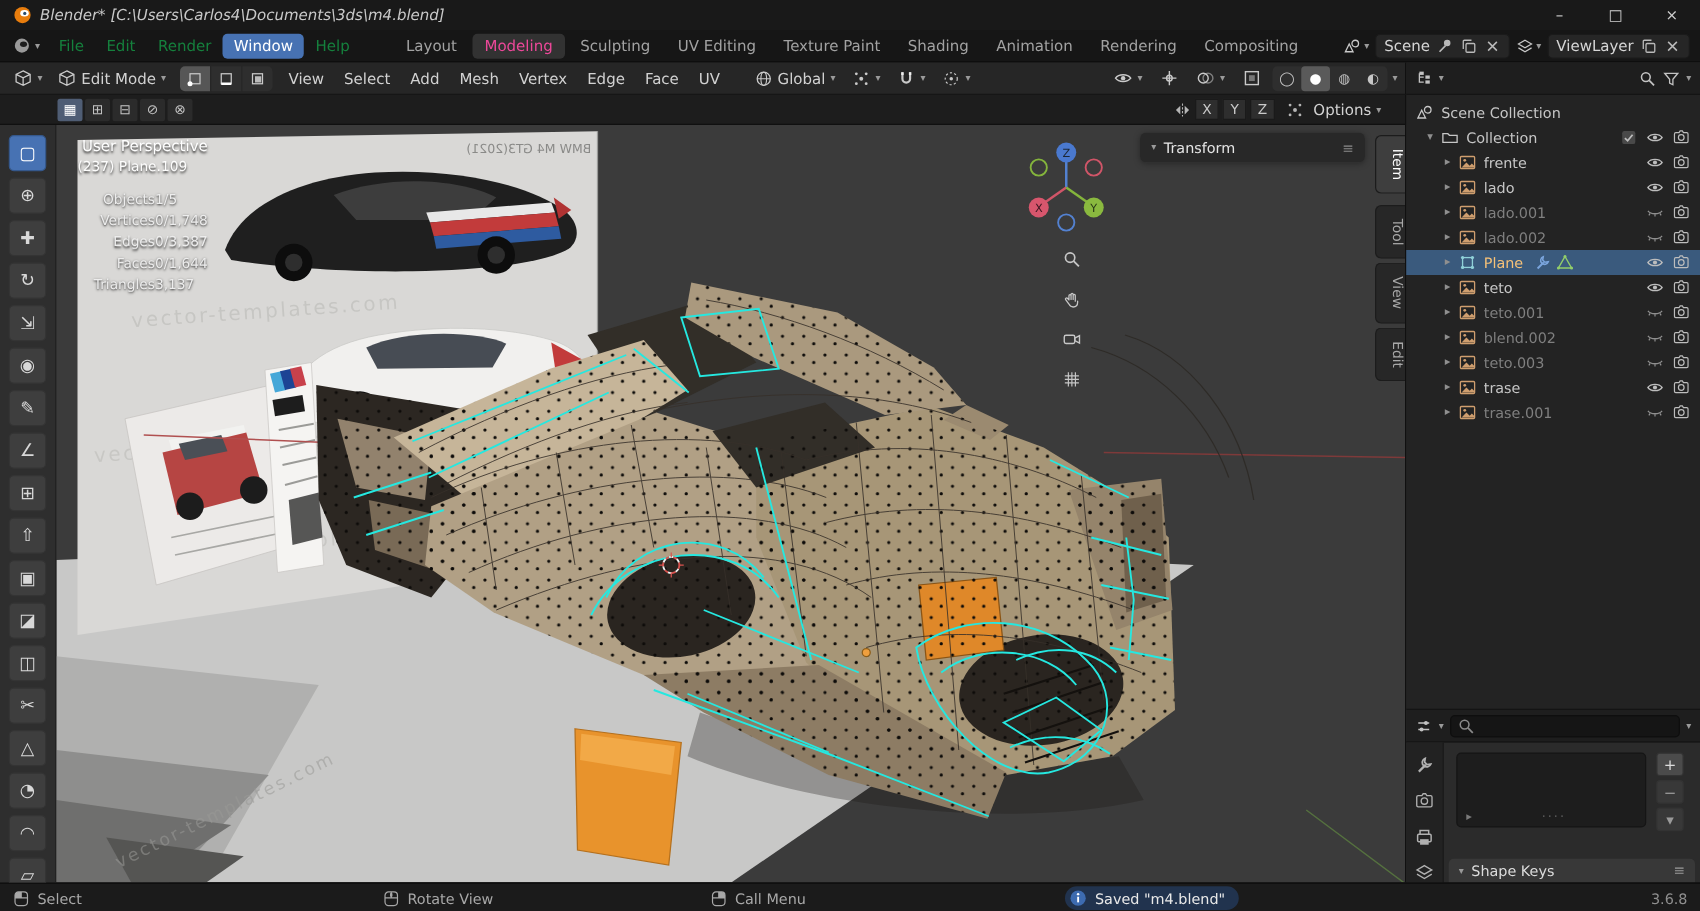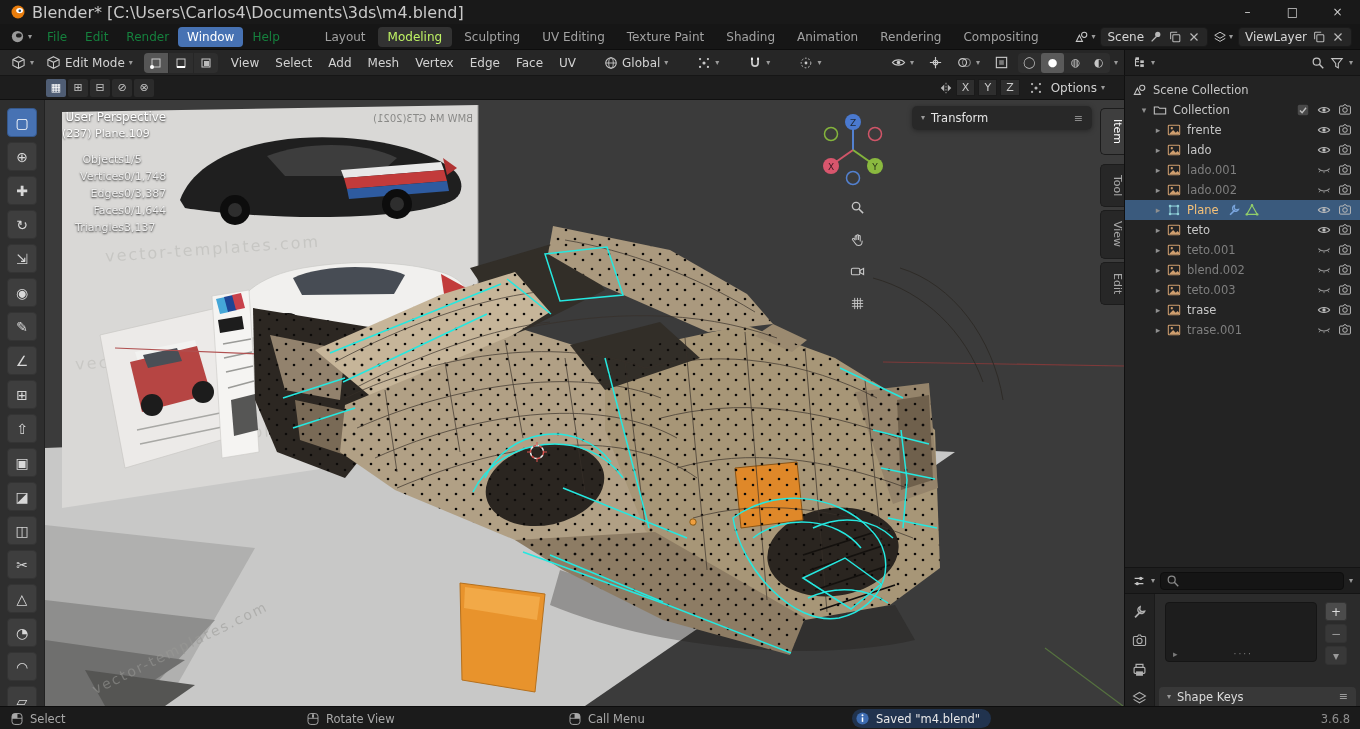--- a/index.html
+++ b/index.html
@@ -7,54 +7,54 @@
   .app { position:relative; width:1360px; height:729px; background:#1a1a1a; overflow:hidden;
          color:#d4d4d4; font-size:12px; }
   svg text { font-family:"DejaVu Sans","Liberation Sans",sans-serif; }
   .i14 { width:14px; height:14px; flex:0 0 auto; }
   .i16 { width:15px; height:15px; flex:0 0 auto; }
   .caret { font-size:8px; color:#9a9a9a; line-height:1; }
 
   
   .titlebar { position:absolute; left:0; top:0; width:1360px; height:24px; background:#191919;
               display:flex; align-items:center; }
-  .tb-title { color:#c9c9c9; font-size:16px; margin-left:6px; }
+  .tb-title { color:#c9c9c9; font-size:12px; margin-left:6px;font-style:italic; }
   .tb-btns { margin-left:auto; display:flex; height:24px; }
   .tb-btn { width:45px; height:24px; display:flex; align-items:center; justify-content:center;
             color:#cfcfcf; font-size:12px; }
 
   
   .menubar { position:absolute; left:0; top:24px; width:1360px; height:26px; background:#161616;
              display:flex; align-items:center; border-bottom:1px solid #0d0d0d; }
   .mb-app { display:flex; align-items:center; gap:3px; padding:0 6px 0 10px; }
   .menu-item { padding:3px 9px; border-radius:4px; color:#15803d; }
   .menu-item.active { background:#4772b3; color:#fff; }
   .ws-tabs { display:flex; gap:2px; margin-left:26px; }
   .ws-tab { padding:3px 10px; border-radius:4px; color:#a2a2a2; }
-  .ws-tab.active { background:#323232; color:#bef264; }
+  .ws-tab.active { background:#323232; color:#ec4899; }
   .mb-right { margin-left:auto; display:flex; align-items:center; gap:5px; padding-right:8px; }
   .mb-pre { display:flex; align-items:center; gap:2px; color:#c9c9c9; }
   .mb-field { display:flex; align-items:center; gap:5px; background:#262626; border:1px solid #1a1a1a;
               border-radius:4px; padding:2px 6px; color:#d6d6d6; }
   .mb-field .i14 { color:#b9b9b9; }
 
   
   .vph { position:absolute; left:0; top:50px; width:1125px; height:26px; background:#262626;
          display:flex; align-items:center; gap:2px; padding:0 6px; border-bottom:1px solid #161616;
          border-right:1px solid #101010; }
   .hbtn { display:flex; align-items:center; gap:4px; padding:2px 5px; border-radius:4px; color:#d2d2d2; }
   .hbtn .i16, .hbtn .i14 { color:#c9c9c9; }
   .vph-menu { padding:2px 7px; color:#d2d2d2; border-radius:4px; }
   .msel { display:flex; gap:1px; margin:0 4px; }
   .msel-btn { width:24px; height:20px; background:#2e2e2e; display:flex; align-items:center;
               justify-content:center; }
   .msel-btn:first-child { border-radius:4px 0 0 4px; }
   .msel-btn:last-child { border-radius:0 4px 4px 0; }
   .msel-btn.active { background:#565656; }
-  .vph-mid { display:flex; align-items:flex-end; gap:19px; margin-left:14px; }
+  .vph-mid { display:flex; align-items:flex-end; gap:4px; margin-left:14px; }
   .vph-right { margin-left:auto; display:flex; align-items:center; gap:4px; }
   .shading-group { display:flex; background:#2e2e2e; border-radius:4px; }
   .sh-btn { width:23px; height:20px; display:flex; align-items:center; justify-content:center;
             color:#c6c6c6; font-size:11px; }
   .sh-btn.active { background:#5a5a5a; border-radius:3px; color:#fff; }
 
   
   .vpsub { position:absolute; left:0; top:76px; width:1125px; height:24px; background:#1d1d1d;
            display:flex; align-items:center; padding:0 8px; border-bottom:1px solid #101010;
            border-right:1px solid #101010; }

